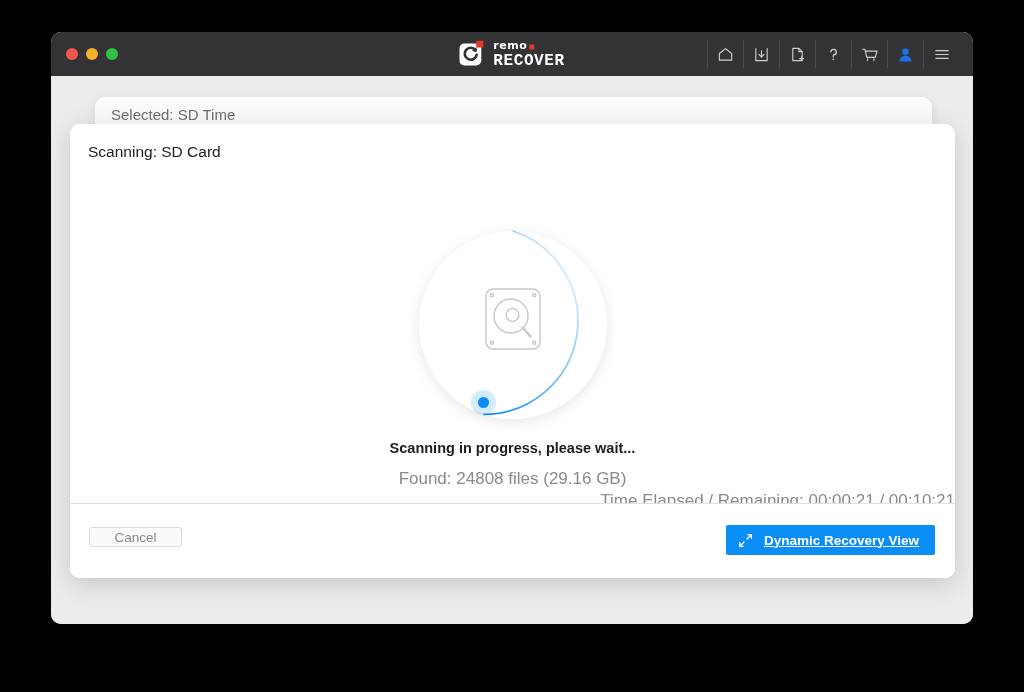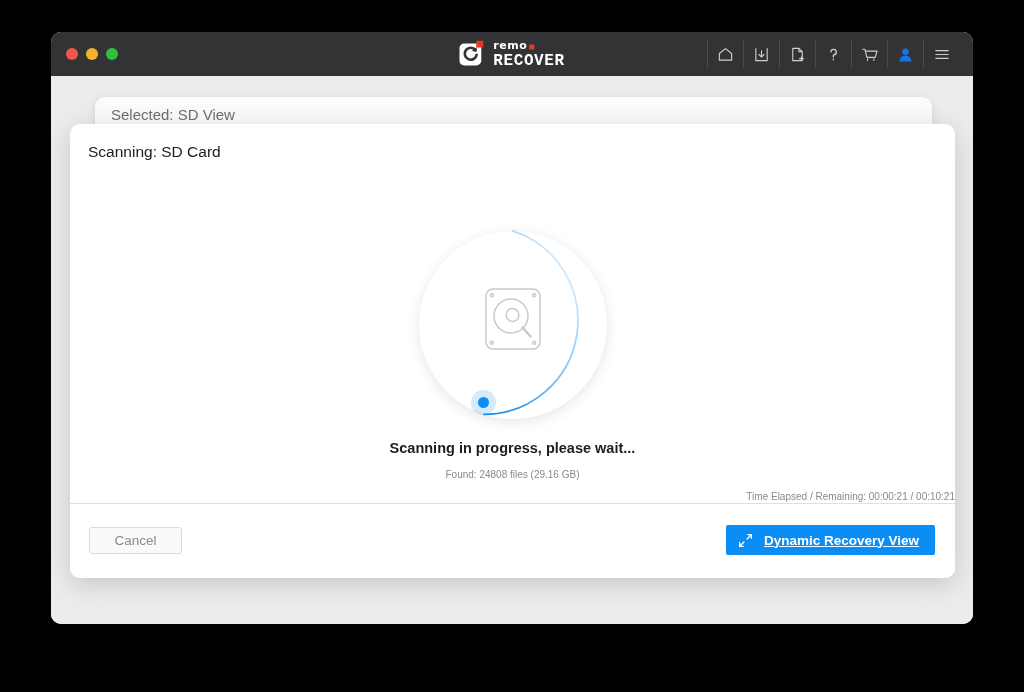--- a/index.html
+++ b/index.html
@@ -245,42 +245,42 @@
     text-align: center;
     font-size: 14.5px;
     font-weight: 700;
     color: #1d1d1f;
   }
   .status-sub {
     position: absolute;
     left: 0;
     width: 885px;
     text-align: center;
-    font-size: 10px;
+    font-size: 17px;
     color: #8a8a8e;
   }
   .status-sub.l1 { top: 345px; }
   .status-sub.l2 { top: 367px; text-align: right; }
 
   
   .modal-footer {
     position: absolute;
     left: 0;
     bottom: 0;
     width: 885px;
     height: 74px;
     border-top: 1px solid #e0e0e0;
     background: #ffffff;
   }
   .btn-cancel {
     position: absolute;
     left: 19px;
     top: 23px;
     width: 93px;
-    height: 27px;
+    height: 20px;
     background: #fafafc;
     border: 1px solid #dcdce0;
     border-radius: 3px;
     color: #8a8a8e;
     font-size: 13.5px;
     font-family: "Liberation Sans", sans-serif;
     cursor: default;
     display: flex;
     align-items: center;
     justify-content: center;
@@ -379,21 +379,21 @@
         <svg width="18" height="17" viewBox="0 0 18 18" stroke="#cfcfd1" stroke-width="1.3" stroke-linecap="round">
           <path d="M2.5 5 H15.5 M2.5 9 H15.5 M2.5 13 H15.5"></path>
         </svg>
       </div>
     </div>
   </div>
 
   <div class="window-body">
 
     <div class="back-card">
-      <div class="back-card-title">Selected: SD View</div>
+      <div class="back-card-title">Selected: SD Time</div>
     </div>
 
     <div class="modal">
       <div class="modal-title">Scanning: SD Card</div>
 
       <div class="modal-content">
 
         <div class="progress-wrap">
           <div class="progress-disc"></div>
 

